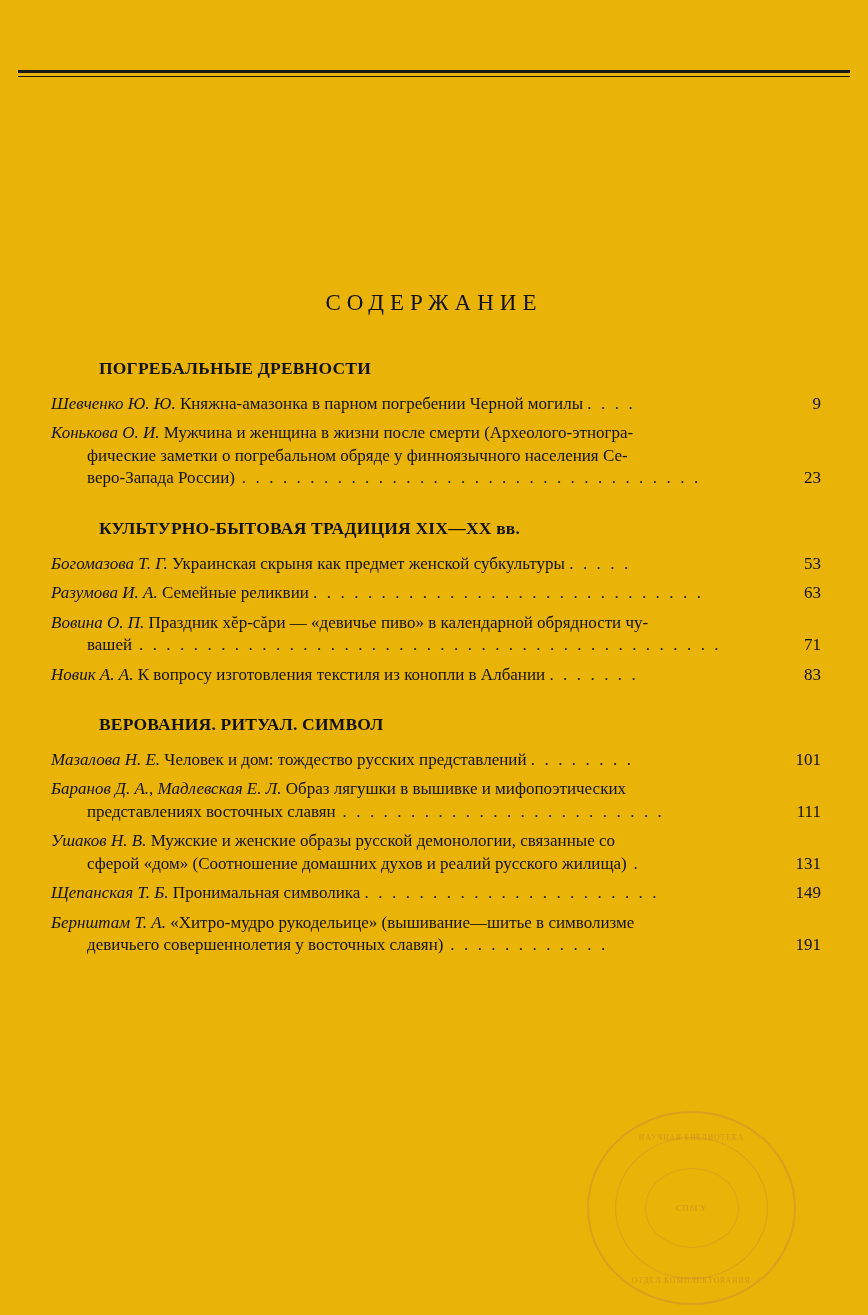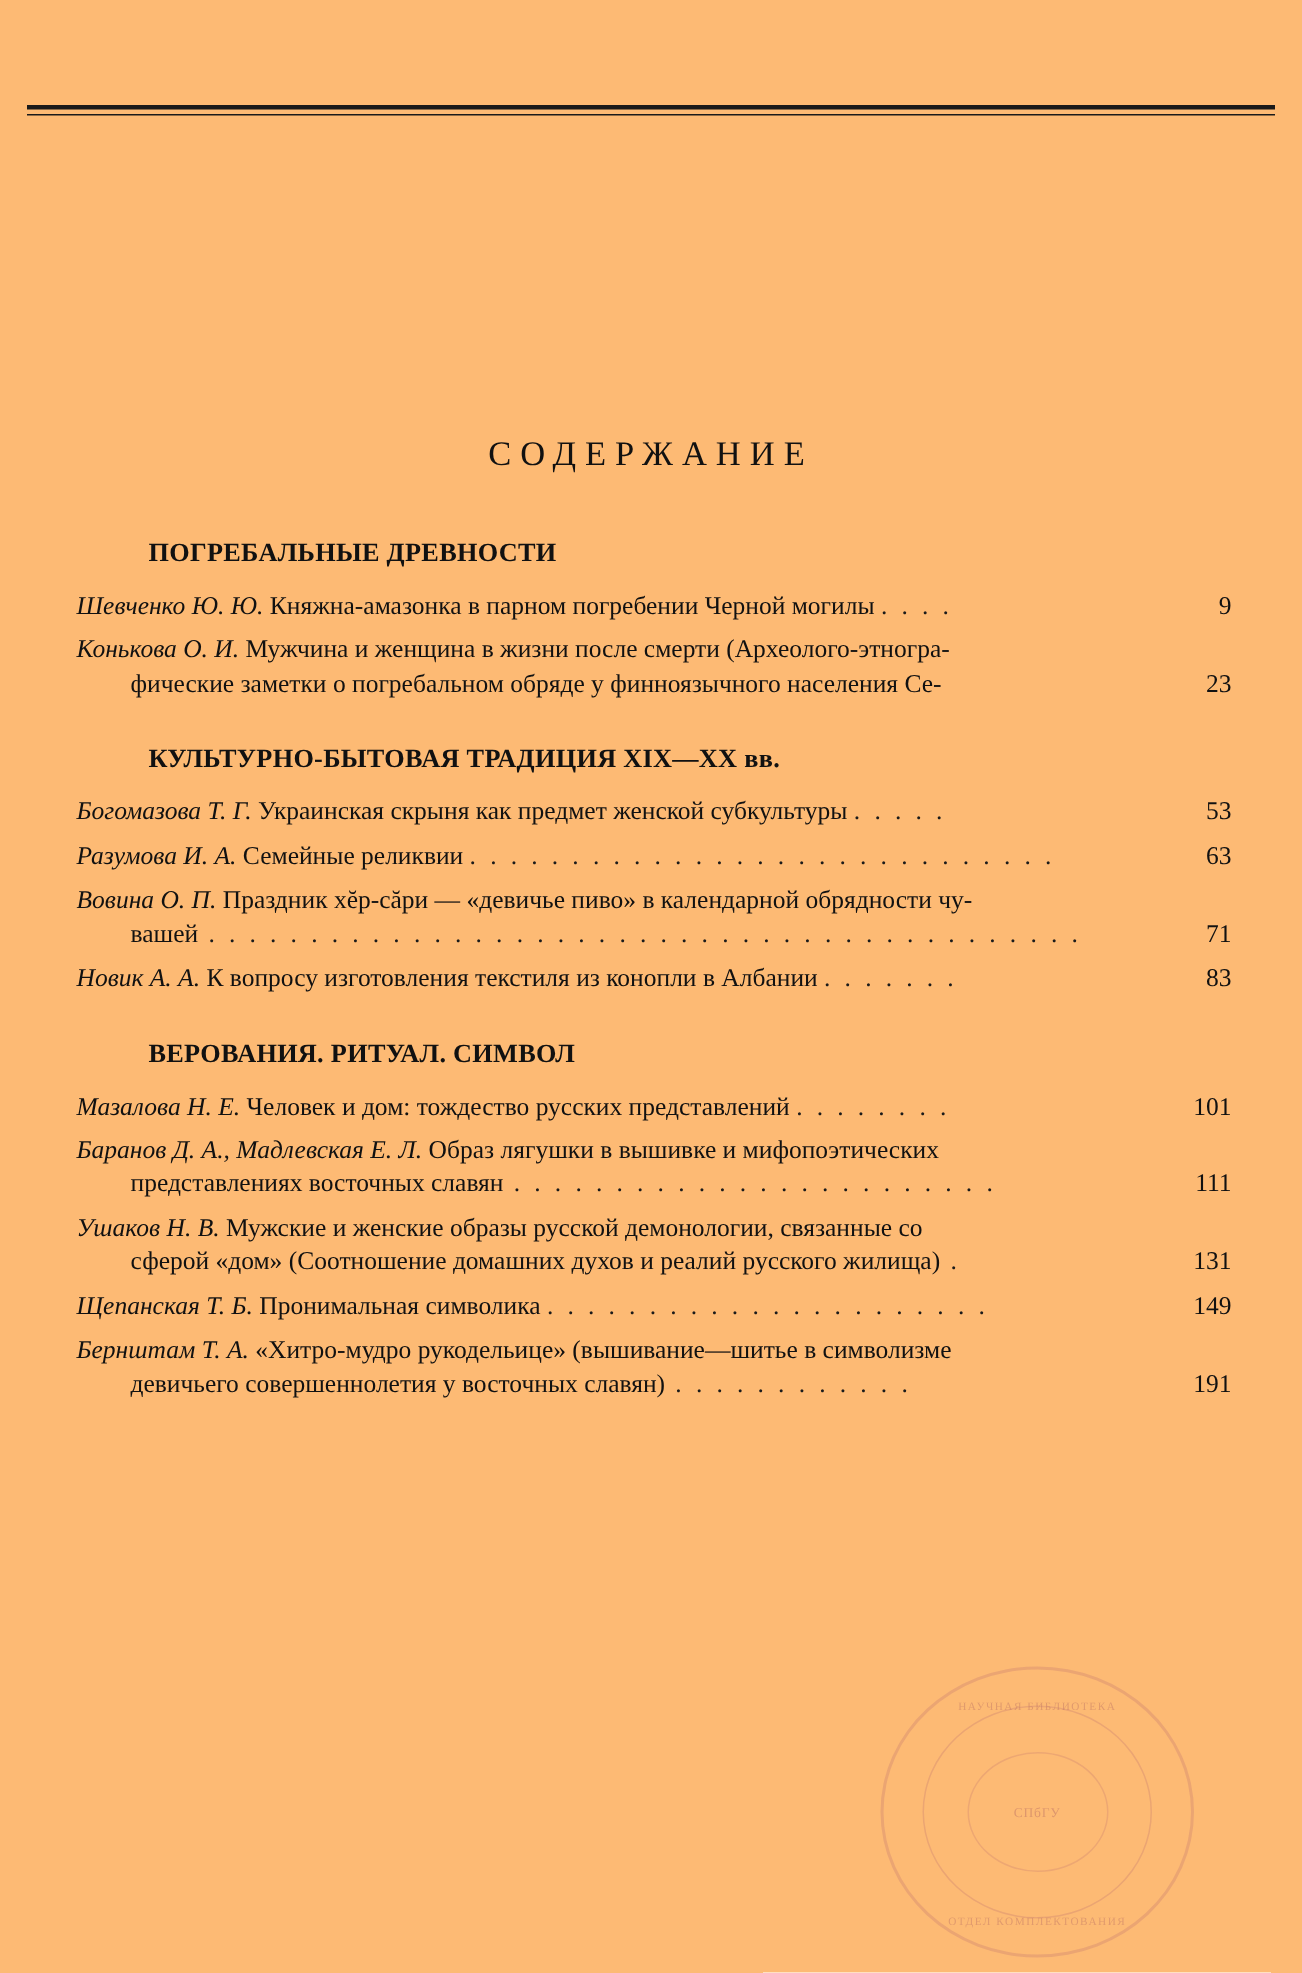--- a/index.html
+++ b/index.html
@@ -12,21 +12,21 @@
     height: 1315px;
     position: relative;
     font-family: "Liberation Serif", serif;
     color: #111111;
     overflow: hidden;
   }
 
   .page {
     position: absolute;
     inset: 0;
-    background: #fdba74;
+    background: #eab308;
   }
 
   
   .rule-top {
     position: absolute;
     left: 18px;
     right: 18px;
     top: 70px;
   }
   .rule-top .thick {
@@ -187,20 +187,23 @@
           <span class="dots"> . . . .</span>
         </div>
         <div class="pg">9</div>
       </div>
 
       <div class="entry">
         <div class="text hang">
           <span class="ital">Конькова О. И.</span>
           <span>Мужчина и женщина в жизни после смерти (Археолого-этногра-</span>
           <span class="cont">фические заметки о погребальном обряде у финноязычного населения Се-</span>
+          <span class="cont">
+            <span>веро-Запада России)</span><span class="dots"> . . . . . . . . . . . . . . . . . . . . . . . . . . . . . . . . . .</span>
+          </span>
         </div>
         <div class="pg">23</div>
       </div>
 
       <div class="section-head">КУЛЬТУРНО-БЫТОВАЯ ТРАДИЦИЯ XIX—XX вв.</div>
 
 
       <div class="entry single">
         <div class="text">
           <span class="ital">Богомазова Т. Г.</span>

